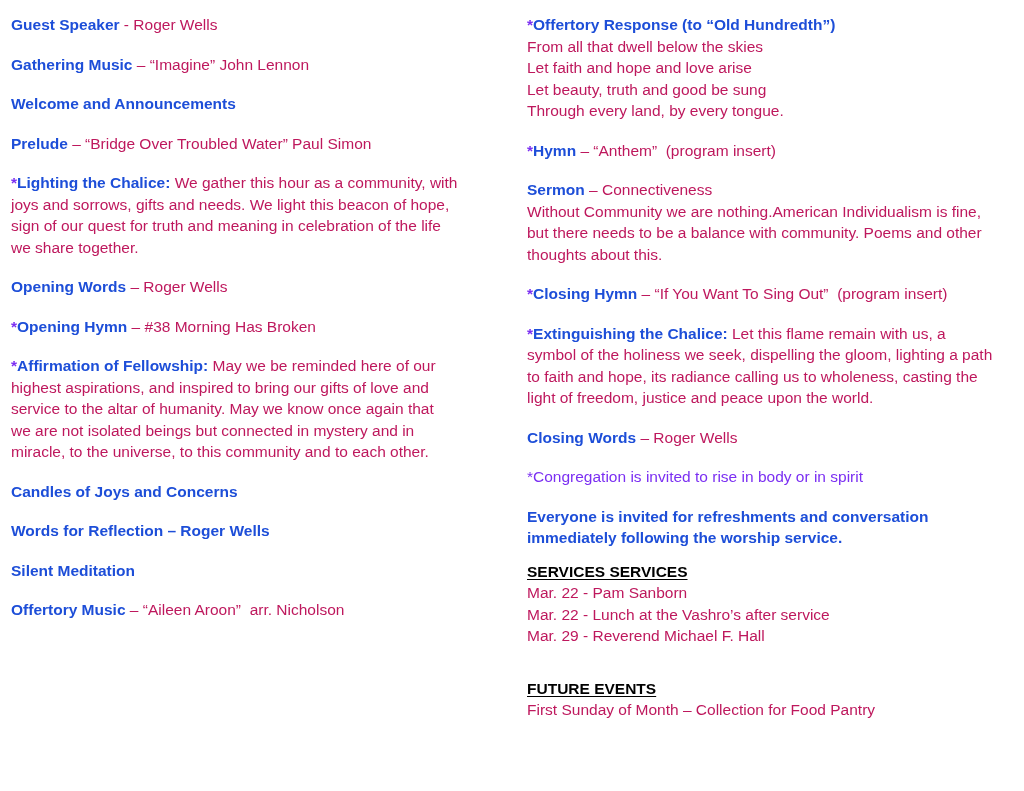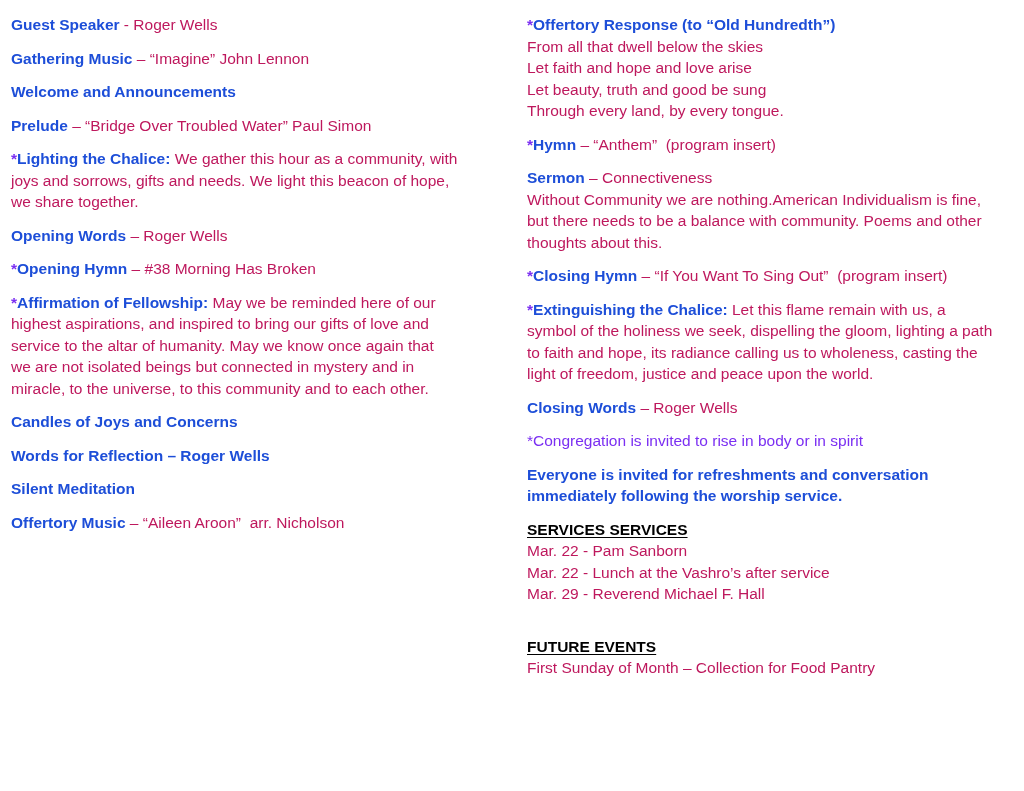--- a/index.html
+++ b/index.html
@@ -21,21 +21,21 @@
     display: flex;
     padding: 14px 0 0 11px;
     box-sizing: border-box;
     width: 1024px;
   }
   .col {
     flex: 0 0 auto;
   }
   .col.left  { width: 452px; }
   .col.right { width: 482px; margin-left: 64px; }
-  .block + .block { margin-top: 12px; }
+  .block + .block { margin-top: 18px; }
   .block.gap-small { margin-top: 12px; }
   .block.gap-large { margin-top: 31px; }
   .line { white-space: pre; }
   .s-r  { font-weight: 400; color: #be185d; }
   .s-b  { font-weight: 700; color: #1d4ed8; }
   .s-star   { font-weight: 700; color: var(--accent-purple, #7b2ff2); }
   .s-purple { font-weight: 400; color: var(--accent-purple, #7b2ff2); }
   .s-bu { font-weight: 700; color: #000000; text-decoration: underline; text-underline-offset: 2px; }
 </style>
 </head>
@@ -51,20 +51,21 @@
       </div>
       <div class="block" data-name="welcome-and-announcements">
         <div class="line" data-name="welcome-and-announcements-line-1"><span class="s-b" data-name="text-run">Welcome and Announcements</span></div>
       </div>
       <div class="block" data-name="prelude">
         <div class="line" data-name="prelude-line-1"><span class="s-b" data-name="text-run">Prelude</span><span class="s-r" data-name="text-run"> – “Bridge Over Troubled Water” Paul Simon</span></div>
       </div>
       <div class="block" data-name="lighting-the-chalice">
         <div class="line" data-name="lighting-the-chalice-line-1"><span class="s-star" data-name="rise-asterisk">*</span><span class="s-b" data-name="text-run">Lighting the Chalice:</span><span class="s-r" data-name="text-run"> We gather this hour as a community, with</span></div>
         <div class="line" data-name="lighting-the-chalice-line-2"><span class="s-r" data-name="text-run">joys and sorrows, gifts and needs. We light this beacon of hope,</span></div>
+        <div class="line" data-name="lighting-the-chalice-line-3"><span class="s-r" data-name="text-run">sign of our quest for truth and meaning in celebration of the life</span></div>
         <div class="line" data-name="lighting-the-chalice-line-4"><span class="s-r" data-name="text-run">we share together.</span></div>
       </div>
       <div class="block" data-name="opening-words">
         <div class="line" data-name="opening-words-line-1"><span class="s-b" data-name="text-run">Opening Words</span><span class="s-r" data-name="text-run"> – Roger Wells</span></div>
       </div>
       <div class="block" data-name="opening-hymn">
         <div class="line" data-name="opening-hymn-line-1"><span class="s-star" data-name="rise-asterisk">*</span><span class="s-b" data-name="text-run">Opening Hymn</span><span class="s-r" data-name="text-run"> – #38 Morning Has Broken</span></div>
       </div>
       <div class="block" data-name="affirmation-of-fellowship">
         <div class="line" data-name="affirmation-of-fellowship-line-1"><span class="s-star" data-name="rise-asterisk">*</span><span class="s-b" data-name="text-run">Affirmation of Fellowship:</span><span class="s-r" data-name="text-run"> May we be reminded here of our</span></div>

